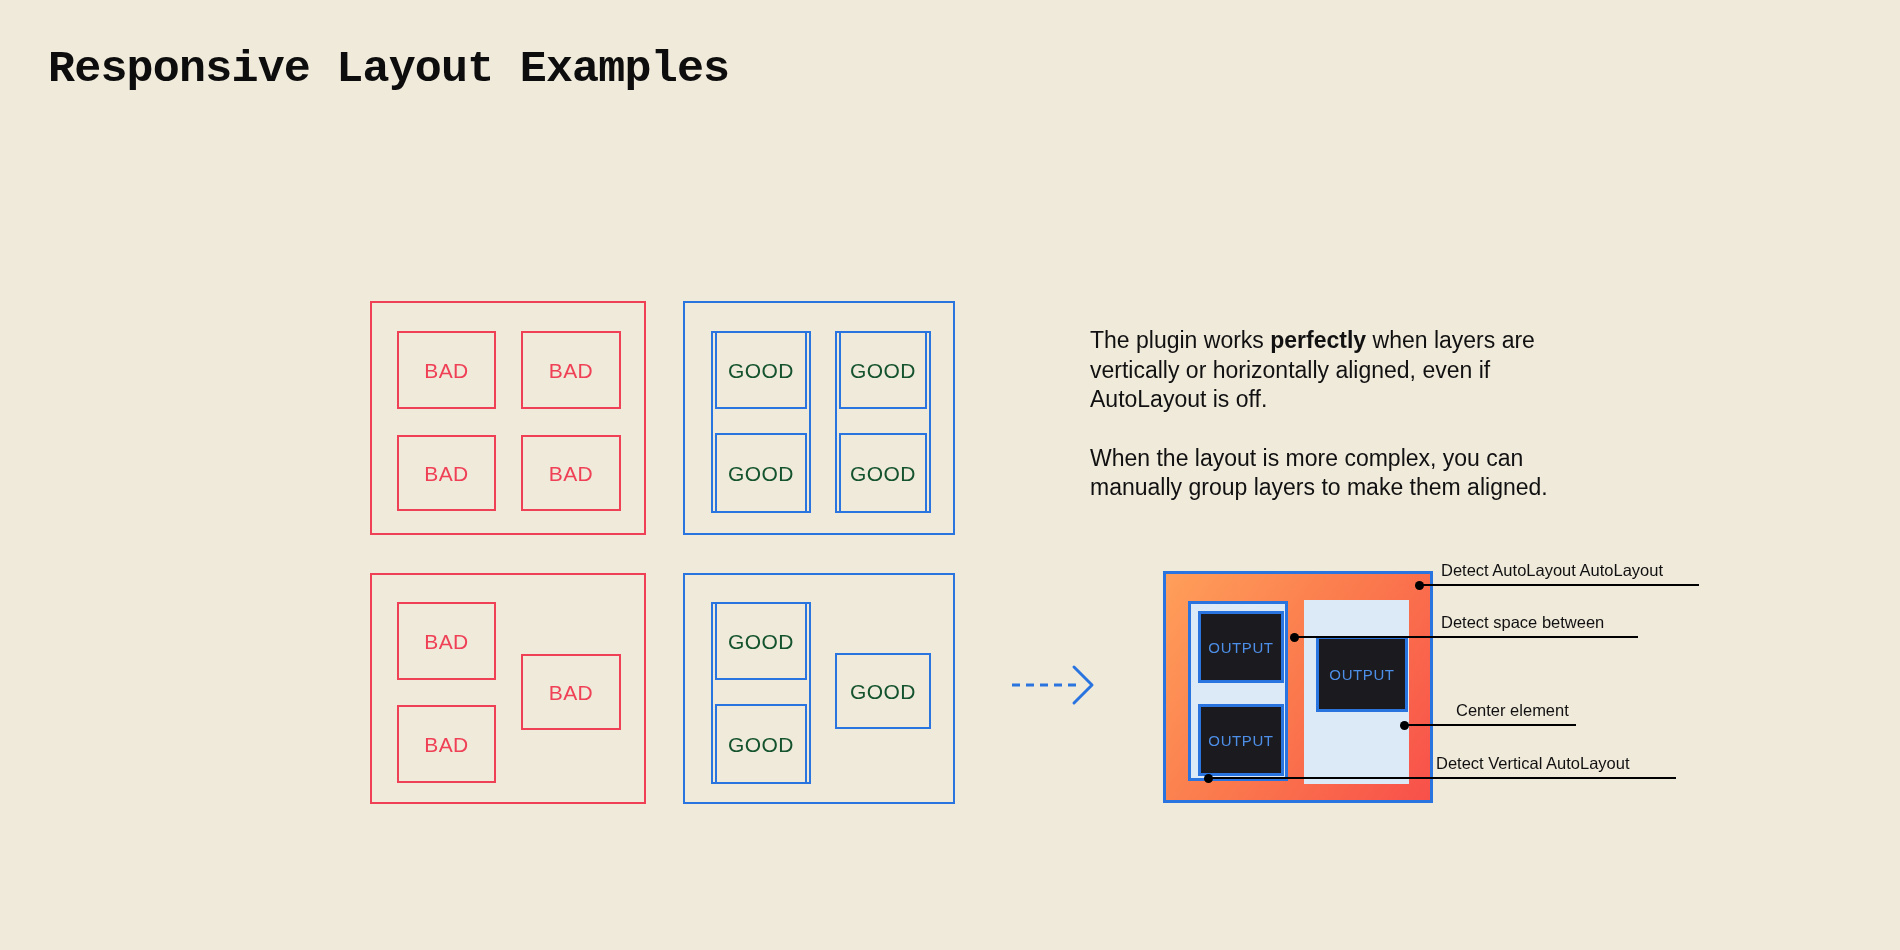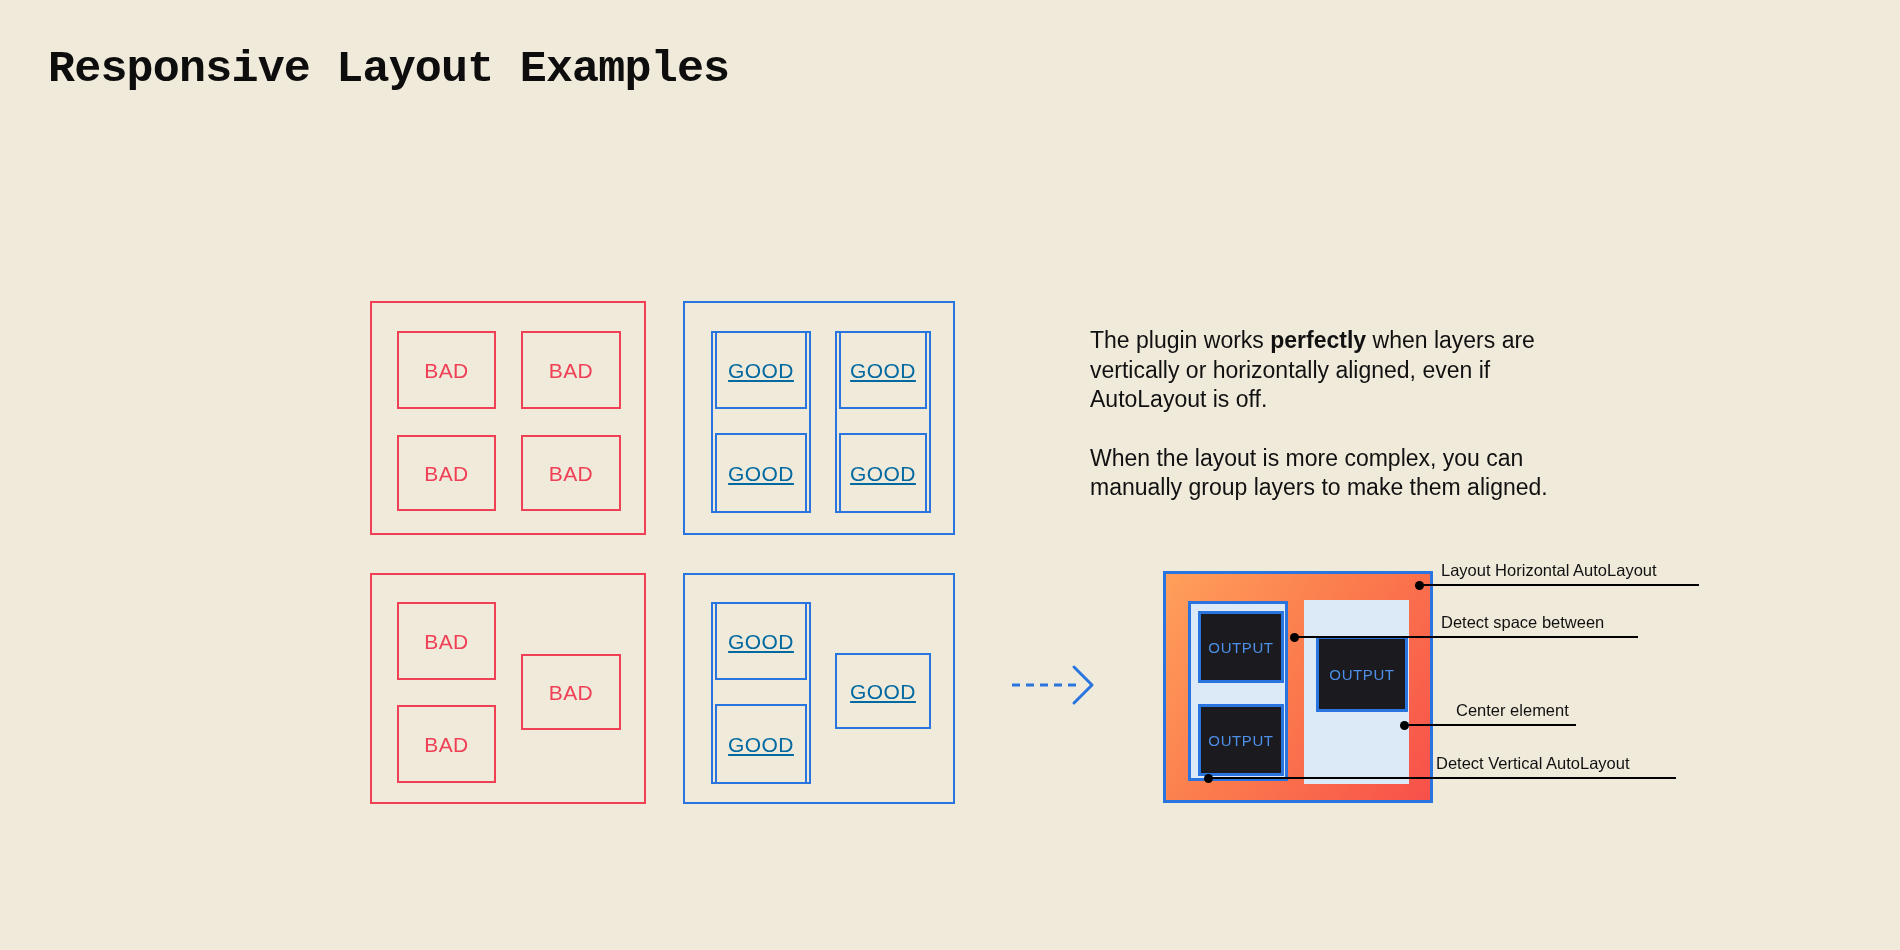--- a/index.html
+++ b/index.html
@@ -49,21 +49,21 @@
   .cell.bad  { border: 2px solid #ef4056; }
   .cell.good { border: 2px solid #2a74e0; }
 
   .cell-label {
     font-size: 21px;
     letter-spacing: 0.4px;
     line-height: 1;
     user-select: none;
   }
   .cell.bad  .cell-label { color: #ef4056; }
-  .cell.good .cell-label { color: #0369a1; text-decoration: underline; }
+  .cell.good .cell-label { color: #14532d; }
 
   
   .group-box {
     position: absolute;
     box-sizing: border-box;
     border: 2px solid #2a74e0;
   }
 
   
   #flow-arrow {
@@ -271,21 +271,21 @@
   <div class="mock-col-right"></div>
 
   <div class="mock-output" id="mock-output-3">
     <span>OUTPUT</span>
   </div>
 </div>
 
 <div class="callout" style="left:1419px; top:584px; width:280px;">
   <span class="callout-dot"></span>
   <span class="callout-line" style="width:280px;"></span>
-  <span class="callout-label" style="left:22px; top:-22px;">Layout Horizontal AutoLayout</span>
+  <span class="callout-label" style="left:22px; top:-22px;">Detect AutoLayout AutoLayout</span>
   <span class="callout-underline" style="left:22px; top:0px; width:258px;"></span>
 </div>
 
 <div class="callout" style="left:1294px; top:636px; width:344px;">
   <span class="callout-dot"></span>
   <span class="callout-line" style="width:344px;"></span>
   <span class="callout-label" style="left:147px; top:-22px;">Detect space between</span>
   <span class="callout-underline" style="left:147px; top:0px; width:197px;"></span>
 </div>
 

